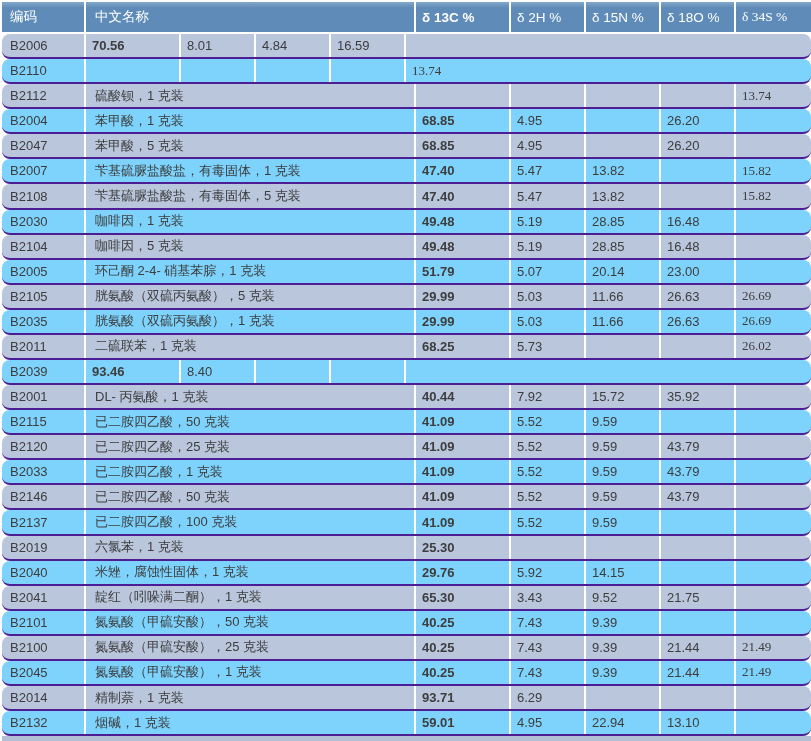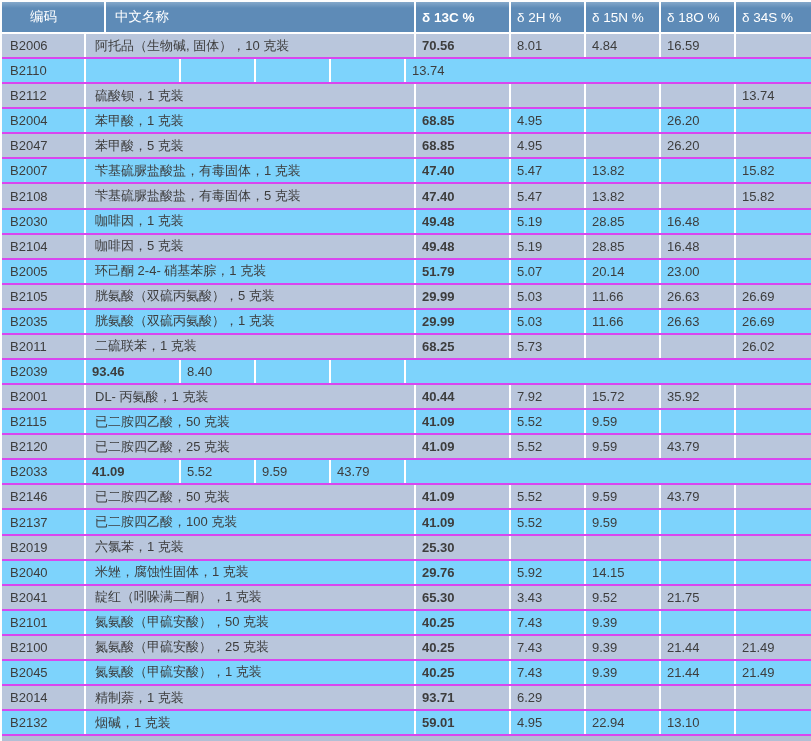--- a/index.html
+++ b/index.html
@@ -17,56 +17,56 @@
     border-top: 2px solid #fdfdfd;
     border-left: 2px solid #fdfdfd;
     background: #ffffff;
   }
   .thead {
     display: flex;
     height: 30px;
     flex: 0 0 30px;
     background: linear-gradient(to bottom, #84a8ca 0px, #5e8bb7 6px, #5e8bb7 100%);
     border-bottom: 2px solid #ffffff;
-    padding-left: 20px;
   }
   .thead .cell {
     color: #ffffff;
     font-size: 13.5px;
   }
   .tbody {
     flex: 1 1 auto;
     display: flex;
     flex-direction: column;
   }
   .row {
     display: flex;
     flex: 1 1 0;
-    border-bottom: 2px solid #d946ef;
+    border-bottom: 2px solid #4c1d95;
+    border-radius: 8px;
   }
   .row.dark  { background: #b9c6dc; }
   .row.light { background: #7dd3fc; }
   .cell {
     box-sizing: border-box;
     display: flex;
     align-items: center;
     white-space: nowrap;
     overflow: hidden;
     font-size: 13px;
     color: #3d3d3d;
     border-right: 2px solid #ffffff;
     padding-left: 8px;
   }
   .c0 { flex: 0 0 84px; }
   .c1 { flex: 1 1 auto; padding-left: 9px; }
   .c2 { flex: 0 0 95px; padding-left: 6px; font-weight: bold; }
   .c3 { flex: 0 0 75px; padding-left: 6px; }
   .c4 { flex: 0 0 75px; padding-left: 6px; }
   .c5 { flex: 0 0 75px; padding-left: 6px; text-align: center; }
-  .c6 { flex: 0 0 75px; padding-left: 6px; border-right: none; }
+  .c6 { flex: 0 0 75px; padding-left: 6px; border-right: none; font-family: Liberation Serif, serif; }
   .bottom-strip {
     flex: 0 0 5px;
     background: #b2bfd5;
   }
 </style>
 </head>
 <body>
 
 <div id="table-wrap">
   <div class="thead" id="thead">
@@ -74,21 +74,20 @@
       <div class="cell c1">中文名称</div>
       <div class="cell c2">δ 13C %</div>
       <div class="cell c3">δ 2H %</div>
       <div class="cell c4">δ 15N %</div>
       <div class="cell c5">δ 18O %</div>
       <div class="cell c6">δ 34S %</div>
     </div>
   <div class="tbody" id="tbody">
       <div class="row dark">
         <div class="cell c0">B2006</div>
-        <div class="cell c1">阿托品（生物碱, 固体），10 克装</div>
         <div class="cell c2">70.56</div>
         <div class="cell c3">8.01</div>
         <div class="cell c4">4.84</div>
         <div class="cell c5">16.59</div>
         <div class="cell c6"></div>
       </div>
       <div class="row light">
         <div class="cell c0">B2110</div>
         <div class="cell c2"></div>
         <div class="cell c3"></div>
@@ -225,20 +224,21 @@
         <div class="cell c0">B2120</div>
         <div class="cell c1">已二胺四乙酸，25 克装</div>
         <div class="cell c2">41.09</div>
         <div class="cell c3">5.52</div>
         <div class="cell c4">9.59</div>
         <div class="cell c5">43.79</div>
         <div class="cell c6"></div>
       </div>
       <div class="row light">
         <div class="cell c0">B2033</div>
+        <div class="cell c1">已二胺四乙酸，1 克装</div>
         <div class="cell c2">41.09</div>
         <div class="cell c3">5.52</div>
         <div class="cell c4">9.59</div>
         <div class="cell c5">43.79</div>
         <div class="cell c6"></div>
       </div>
       <div class="row dark">
         <div class="cell c0">B2146</div>
         <div class="cell c1">已二胺四乙酸，50 克装</div>
         <div class="cell c2">41.09</div>

